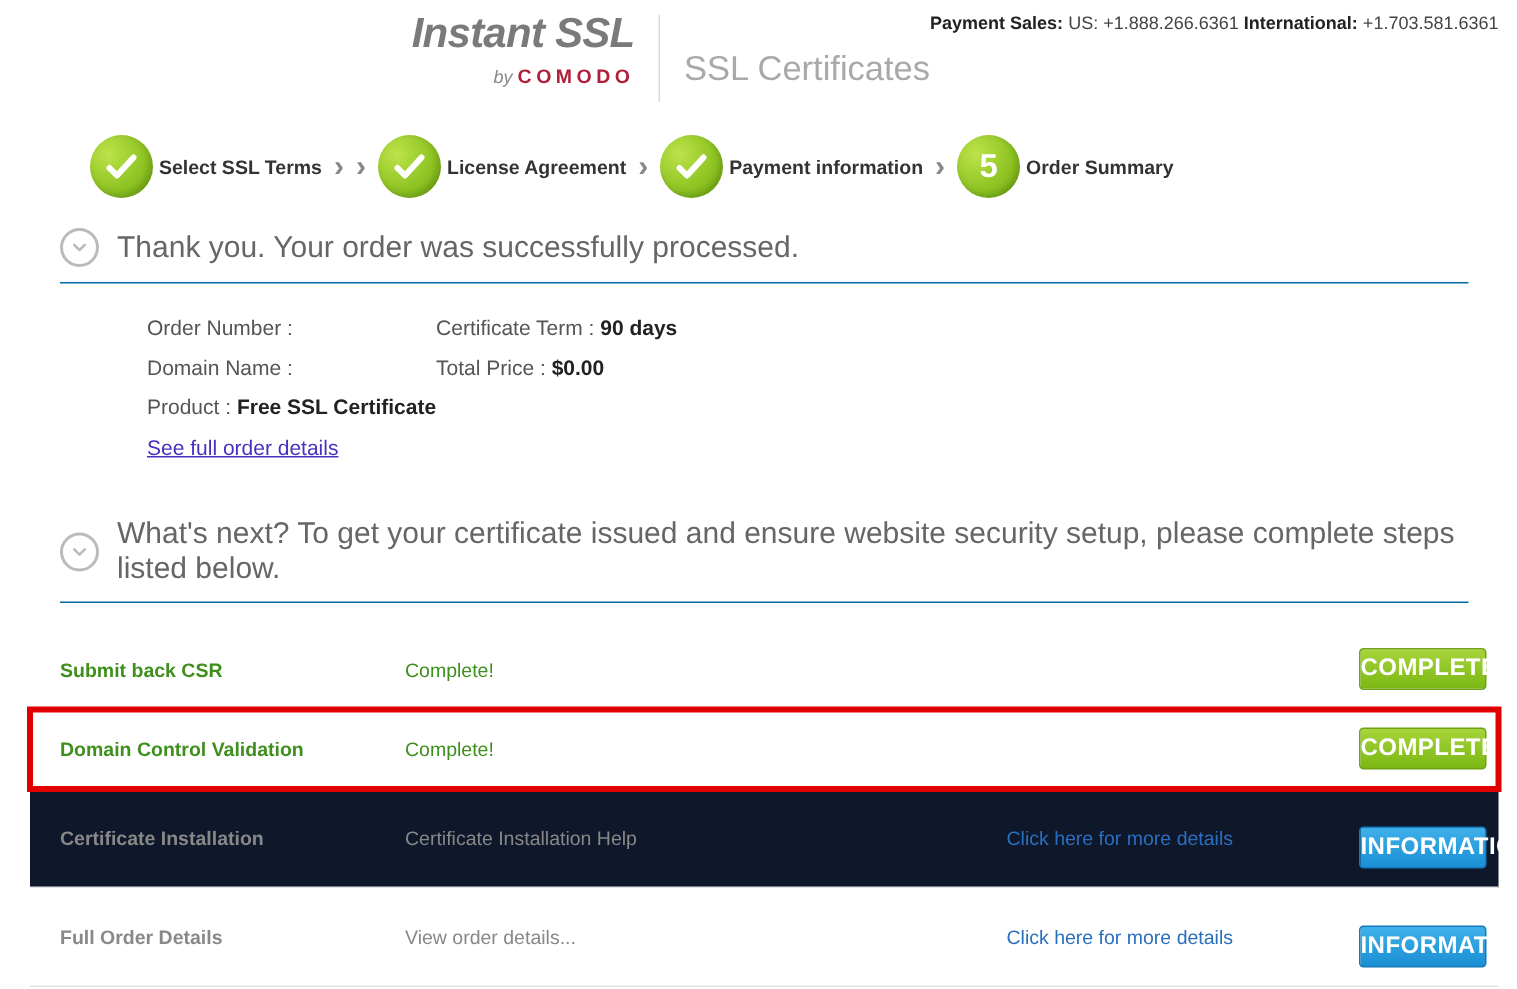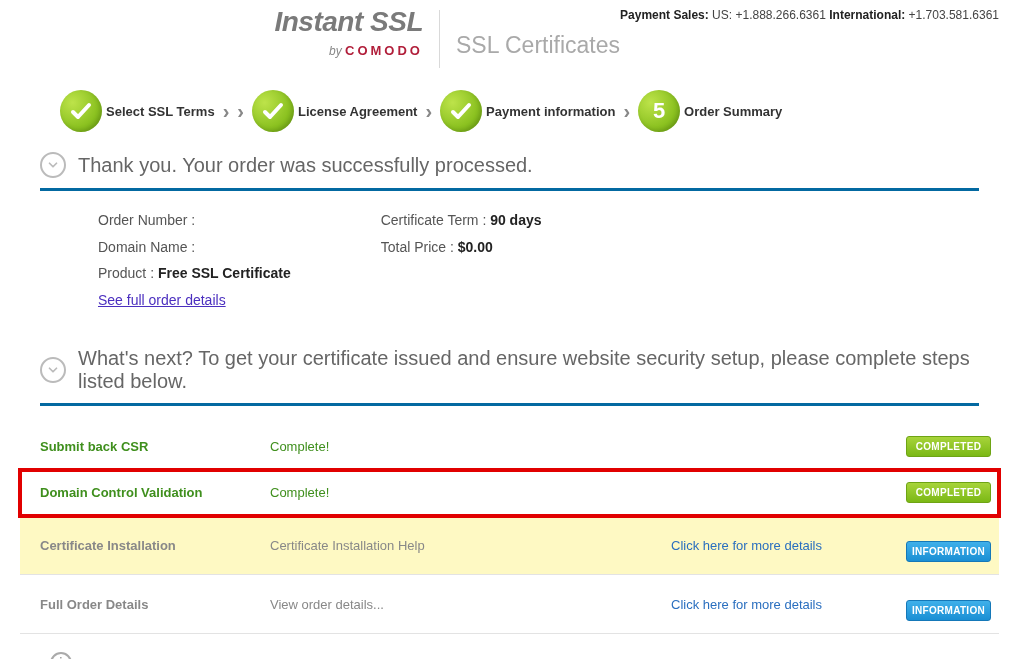--- a/index.html
+++ b/index.html
@@ -18,40 +18,40 @@
   .contact-line .lbl { font-weight: bold; color:#222;}
   .top-links { color: #888; }
   .top-links a { color: #555; text-decoration: underline; font-weight: bold; margin: 0 6px; font-size: 11px; cursor:pointer;}
   .top-links .sep { color: #999; }
   .steps { display: flex; align-items: center; gap: 8px; margin: 22px 0 10px 40px;}
   .step { display: flex; align-items: center; gap: 4px; }
   .step-circle { width: 42px; height: 42px; border-radius: 50%; background: radial-gradient(circle at 30% 30%, #bde34a, #8cc221 60%, #6ba60f); display: flex; align-items: center; justify-content: center; color:#fff; font-weight:bold; font-size:22px; box-shadow: inset -2px -2px 4px rgba(0,0,0,0.15);}
   .step-circle svg { width: 24px; height: 24px; }
   .step-label { font-weight: bold; font-size: 13px; color: #333;}
   .arrow { color:#888; font-size:20px; font-weight:bold;}
-  .section-head { display:flex; align-items:center; gap:12px; border-bottom:3px solid #0369a1; padding: 10px 0 10px 0; margin: 8px 20px 0 20px;}
+  .section-head { display:flex; align-items:center; gap:12px; border-bottom:1px solid #0369a1; padding: 10px 0 10px 0; margin: 8px 20px 0 20px;}
   .chev-circle { width:26px; height:26px; border:2px solid #bbb; border-radius:50%; display:flex; align-items:center; justify-content:center; color:#bbb; flex:0 0 auto;}
   .chev-circle svg{width:14px;height:14px;}
   .section-head .title { font-size:20px; color:#666; }
-  .order-details { display:flex; gap: 90px; margin: 16px 20px 0 78px; font-size:14px; color:#555;}
+  .order-details { display:flex; margin: 16px 20px 0 78px; font-size:14px; color:#555;}
   .order-details .col { line-height:1.9;}
   .order-details .val { color:#222; font-weight:bold;}
   .link { color:#4b2fbf; text-decoration: underline; cursor:pointer;}
   .steps-table { margin: 18px 0 0 0;}
   .row { display:flex; align-items:center; padding: 12px 8px 12px 20px; border-bottom:1px solid #e3e3e3; font-size:14px;}
-  .row.highlight { background:#fef9c3;}
+  .row.highlight { background:#0f172a;}
   .row.boxed { outline: 4px solid #e10000; outline-offset:-2px;}
   .row .c1 { flex: 0 0 230px; font-weight:bold; font-family: Verdana, Arial, sans-serif; font-size:13px;}
   .row .c2 { flex: 1; font-family: Verdana, Arial, sans-serif; font-size:13px;}
   .row .c3 { flex: 0 0 230px; font-family: Verdana, Arial, sans-serif; font-size:13px;}
   .row .c4 { flex: 0 0 90px; text-align:right;}
   .green { color: #3f8f1d;}
   .grey { color:#888;}
   .link2 { color:#2a6fbf; cursor:pointer;}
-  .btn { display:inline-block; width:85px; text-align:center; padding:4px 0; border-radius:3px; font-size:10px; font-weight:bold; color:#fff; letter-spacing:0.3px; cursor:pointer;}
+  .btn { display:inline-block; width:85px; text-align:right; padding:4px 0; border-radius:3px; font-size:16px; font-weight:bold; color:#fff; letter-spacing:0.3px; cursor:pointer;}
   .btn-green { background: linear-gradient(to bottom,#a7d43a,#7bb815); border:1px solid #6ea414;}
   .btn-blue { background: linear-gradient(to bottom,#3fb0ea,#1a8fd4); border:1px solid #1578b8;margin-top:13px;}
   .howdo { display:flex; align-items:center; gap:10px; margin: 18px 20px 0 30px;}
   .info-circle { width:22px; height:22px; border:2px solid #aaa; border-radius:50%; display:flex; align-items:center; justify-content:center; color:#888; font-family: Georgia, serif; font-size:14px;}
   .howdo .q { font-size:18px; color:#777; border-bottom:1px dotted #aaa;}
 </style>
 </head>
 <body>
 
 <div class="page">

